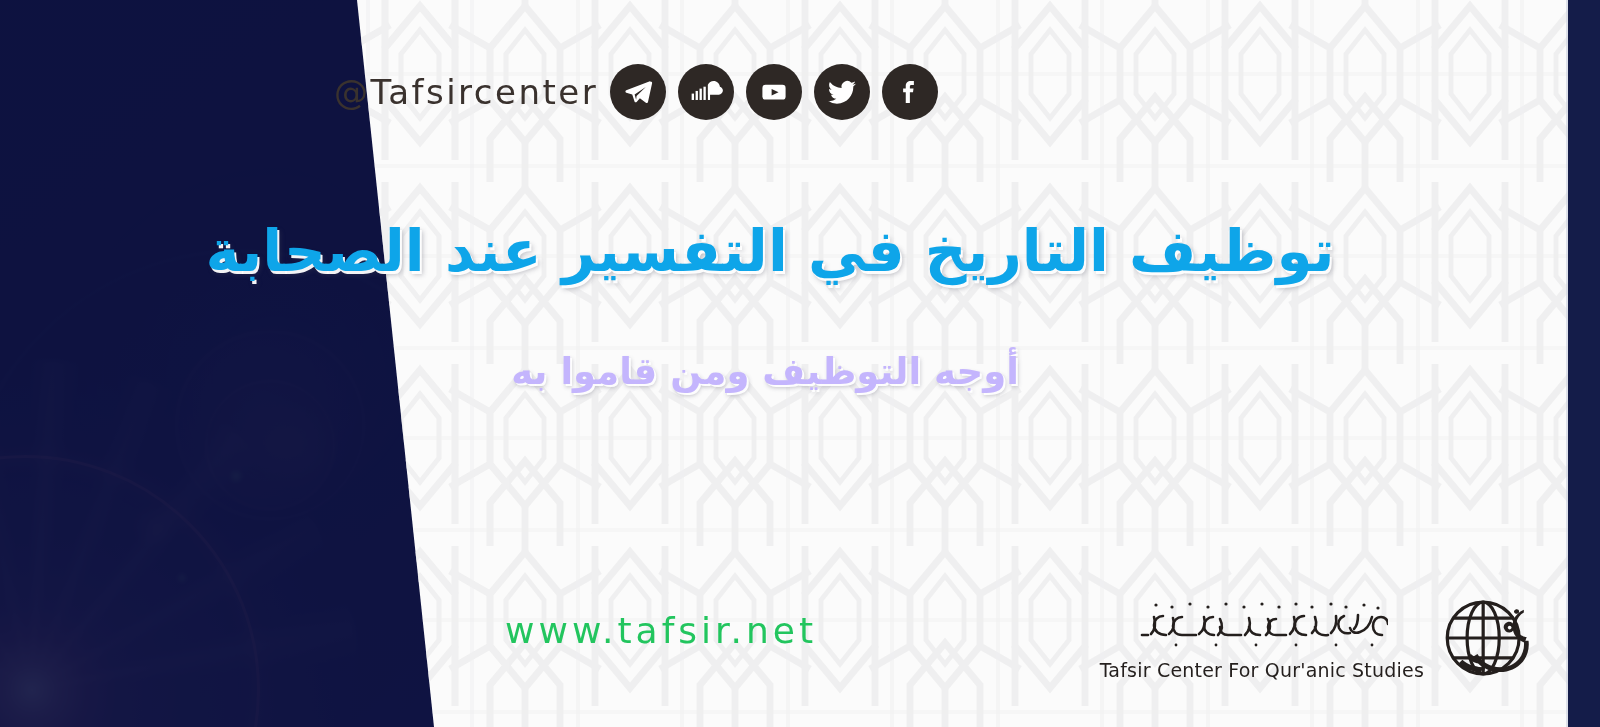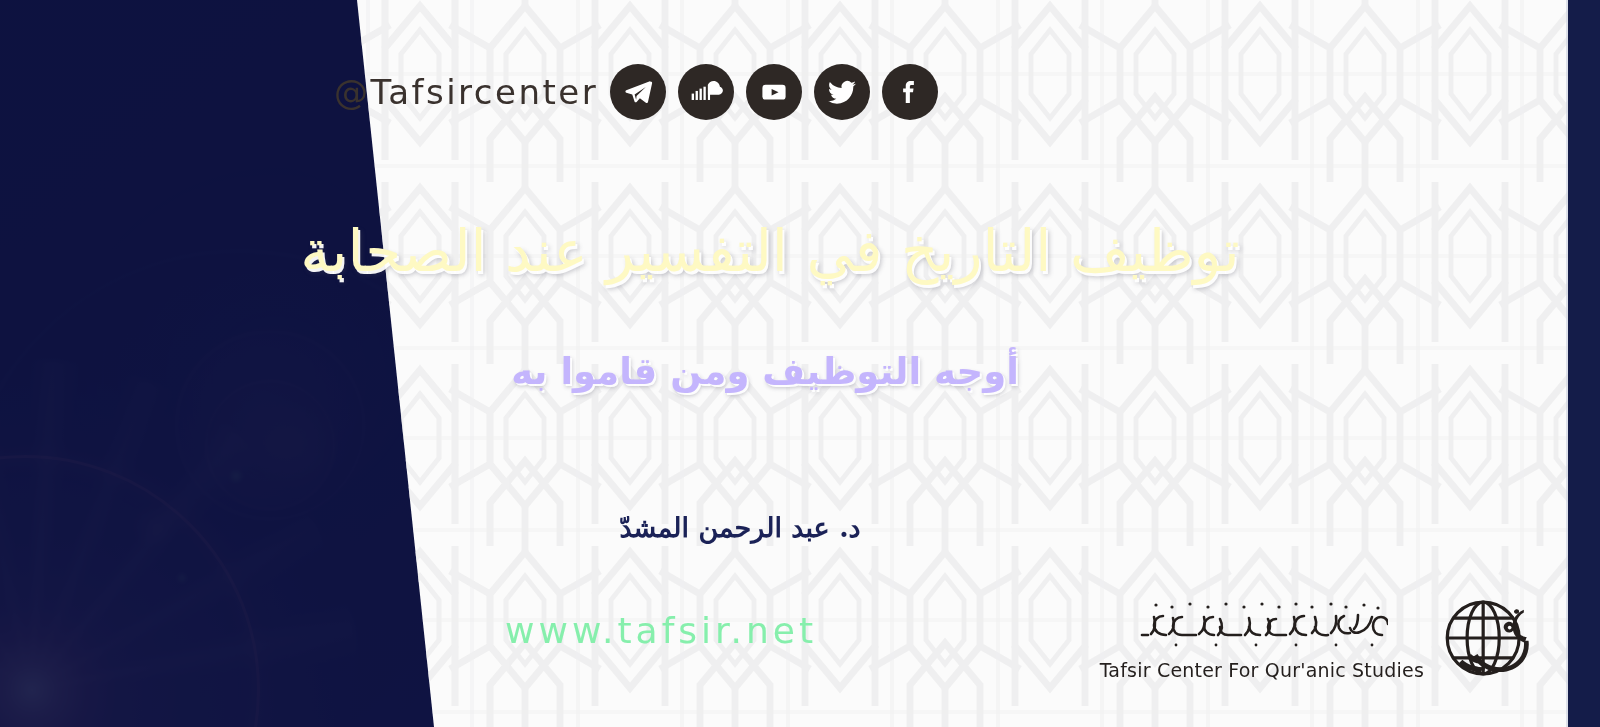--- a/index.html
+++ b/index.html
@@ -122,21 +122,21 @@
     font-family:"DejaVu Sans","Liberation Sans",sans-serif;
     font-size:34px; font-weight:400; color:#3a322e;
     letter-spacing:2.5px; direction:ltr;
     white-space:nowrap;
   }
 
   .title-main{
     position:absolute; top:218px; left:0; right:60px;
     text-align:center;
     font-family:"DejaVu Sans","Liberation Sans",sans-serif;
-    font-size:58px; font-weight:400; color:#fef9c3;
+    font-size:58px; font-weight:700; color:#0ea5e9;
     direction:rtl; letter-spacing:0px;
     text-shadow:2px 3px 0 rgba(255,255,255,0.95), 3px 4px 5px rgba(70,70,90,0.32);
     line-height:1.15;
   }
   .title-sub{
     position:absolute; top:350px; left:0; right:70px;
     text-align:center;
     font-family:"DejaVu Sans","Liberation Sans",sans-serif;
     font-size:37px; font-weight:700; color:#c4b5fd;
     direction:rtl;
@@ -145,21 +145,21 @@
   .author{
     position:absolute; top:512px; left:0; right:120px;
     text-align:center;
     font-family:"DejaVu Serif","Liberation Serif",serif;
     font-size:27px; font-weight:700; color:#1b2257;
     direction:rtl;
   }
   .site-url{
     position:absolute; top:610px; left:505px;
     font-family:"DejaVu Sans","Liberation Sans",sans-serif;
-    font-size:36px; font-weight:400; color:#86efac;
+    font-size:36px; font-weight:400; color:#22c55e;
     letter-spacing:4px; direction:ltr;text-align:center;
   }
 
   
   .logo-block{
     position:absolute; right:62px; top:586px;
     display:flex; align-items:center; gap:10px; direction:rtl;
   }
   .logo-mark{width:104px;height:104px;flex:0 0 auto;}
   .logo-words{display:flex;flex-direction:column;align-items:center;gap:8px;}
@@ -258,21 +258,20 @@
         </svg>
       </div>
 
       <div class="handle">@Tafsircenter</div>
     </div>
 
     <div class="title-main">توظيف التاريخ في التفسير عند الصحابة</div>
 
     <div class="title-sub">أوجه التوظيف ومن قاموا به</div>
 
-    <div class="author">د. عبد الرحمن المشدّ</div>
 
     <div class="site-url">www.tafsir.net</div>
 
     <div class="logo-block">
 
       <svg class="logo-mark" viewBox="0 0 110 110" aria-hidden="true">
         <g fill="none" stroke="#241f1d" stroke-width="3.4">
           <circle cx="52" cy="55" r="38"></circle>
           <ellipse cx="52" cy="55" rx="17" ry="38"></ellipse>
           <path d="M14 55h76"></path>

